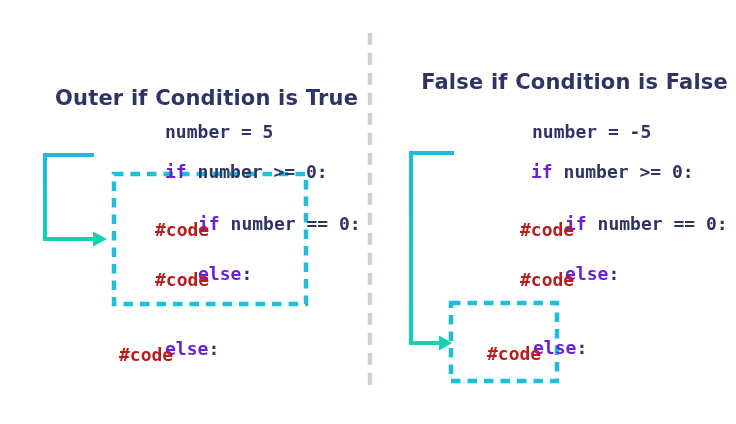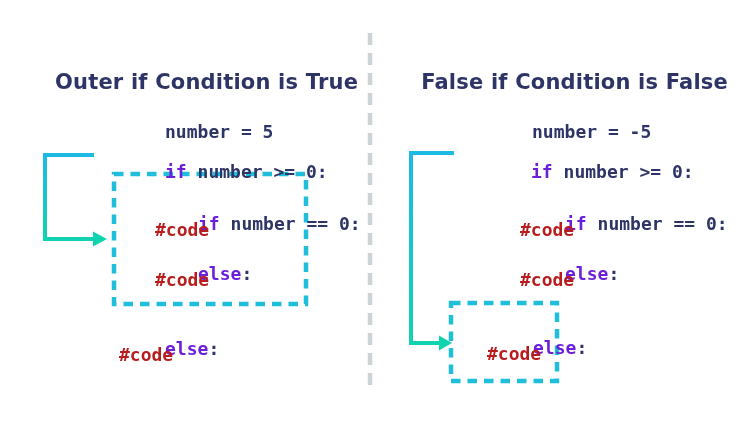--- a/index.html
+++ b/index.html
@@ -75,21 +75,21 @@
     </g>
 
     <g>
       <polyline points="454,153 411,153 411,343 439,343" fill="none" stroke="url(#arrowGradRight)" stroke-width="4"></polyline>
       <polygon points="439,335.5 452,343 439,350.5" fill="#10d3b0"></polygon>
     </g>
   </svg>
 
   <div>
     <div class="panel-title" style="left: 0px; top: 46px;">
-      <span style="position:relative; top:0;">Outer if Condition is True</span>
+      <span style="position:relative; top:16px;">Outer if Condition is True</span>
     </div>
 
     <div class="code-line" style="left:100px; top:103px;">
       <span class="txt">number = 5</span>
     </div>
 
     <div class="code-line" style="left:100px; top:143px;">
       <span class="kw">if</span><span class="txt"> number &gt;= 0:</span>
     </div>
 

